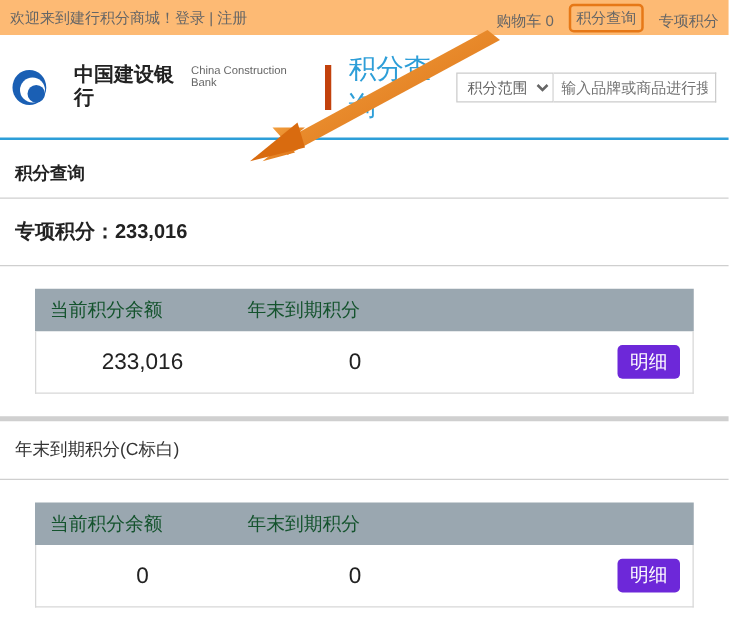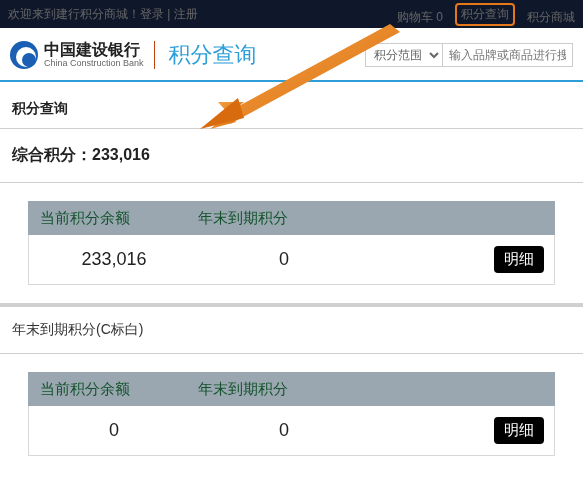--- a/index.html
+++ b/index.html
@@ -1,27 +1,27 @@
 <!DOCTYPE html>
 <html><head>
 <meta charset="utf-8">
 <style>
 * { margin: 0; padding: 0; box-sizing: border-box; font-family: "Microsoft YaHei", Arial, sans-serif; }
 body { background: #fff; width: 583px; }
-.top-bar { background: #0f172a; display: flex; align-items: center; height: 28px; font-size: 12px; color: #666; padding: 0 8px; }
+.top-bar { background: #fdba74; display: flex; align-items: center; height: 28px; font-size: 12px; color: #666; padding: 0 8px; }
 .top-bar .left { flex: 1; }
 .top-bar .right { display: flex; gap: 12px; align-items: flex-end; }
 .top-bar .right span { cursor: pointer; }
 .highlight-orange { border: 2px solid #e67817; border-radius: 4px; padding: 1px 4px; }
 .header { display: flex; align-items: center; padding: 12px 10px 10px; }
 .logo-wrap { display: flex; align-items: center; }
 .logo-icon { width: 28px; height: 28px; border-radius: 50%; background: #1a5fb4; position: relative; margin-right: 6px; }
 .logo-icon::after { content: ""; position: absolute; width: 20px; height: 20px; border-radius: 50%; background: #fff; left: 6px; top: 6px; }
 .logo-icon::before { content: ""; position: absolute; width: 14px; height: 14px; border-radius: 50%; background: #1a5fb4; left: 12px; top: 12px; z-index: 1; }
-.bank-name-wrap { display: flex; flex-direction: column; line-height: 1.1; border-right: 1px solid #c2410c; padding-right: 10px; }
+.bank-name-wrap { display: flex; flex-direction: row; line-height: 1.1; border-right: 5px solid #c2410c; padding-right: 10px; margin-left: 16px; }
 .bank-name-cn { font-size: 16px; font-weight: bold; color: #222; }
 .bank-name-en { font-size: 9px; color: #666; }
 .mall-title { font-size: 22px; color: #2d9ed8; margin-left: 14px; font-weight: 400; }
 .search-wrap { margin-left: auto; display: flex; align-items: center; }
 .scope-select { border: 1px solid #ccc; font-size: 12px; height: 24px; padding: 0 4px; color: #666; background: #fff; }
 .search-input { border: 1px solid #ccc; border-left: none; height: 24px; font-size: 12px; padding: 0 6px; width: 130px; color: #888; }
 .blue-divider { height: 2px; background: #2d9ed8; }
 .section-title-wrap { padding: 18px 12px 10px; }
 .section-title { font-size: 14px; font-weight: bold; color: #222; }
 .gray-divider { height: 1px; background: #cfcfcf; }
@@ -30,37 +30,37 @@
 .table-head { display: flex; background: #9aa7b0; height: 34px; align-items: center; }
 .table-head .th { color: #14532d; font-size: 15px; }
 .th1 { width: 170px; padding-left: 12px; }
 .th2 { width: 170px; }
 .th3 { flex: 1; }
 .table-row { display: flex; align-items: center; height: 50px; border-left: 1px solid #d8d8d8; border-right: 1px solid #d8d8d8; border-bottom: 1px solid #d8d8d8; }
 .table-row .td { font-size: 18px; color: #222; }
 .td1 { width: 170px; text-align: center; }
 .td2 { width: 170px; text-align: center; }
 .td3 { flex: 1; display: flex; justify-content: flex-end; gap: 8px; padding-right: 10px; }
-.blue-btn { background: #000000; color: #fff; border: none; font-size: 15px; padding: 4px 10px; cursor: pointer; }
+.blue-btn { background: #6d28d9; color: #fff; border: none; font-size: 15px; padding: 4px 10px; cursor: pointer; }
 .card-name-row { padding: 14px 12px; font-size: 14px; color: #333; }
 .gray-thin { height: 3px; background: #d0d0d0; margin-top: 4px; }
 .arrow-svg { position: absolute; left: 200px; top: 24px; width: 200px; height: 110px; pointer-events: none; }
 .page-wrap { position: relative; }
 </style>
 </head>
 <body>
 
 <div class="page-wrap">
 
 <div class="top-bar">
   <div class="left">欢迎来到建行积分商城！登录 | 注册</div>
   <div class="right">
     <span>购物车 0</span>
     <span class="highlight-orange">积分查询</span>
-    <span>积分商城</span>
+    <span>专项积分</span>
   </div>
 </div>
 
 <div class="header">
   <div class="logo-wrap">
     <div class="logo-icon"></div>
     <div class="bank-name-wrap">
       <div class="bank-name-cn">中国建设银行</div>
       <div class="bank-name-en">China Construction Bank</div>
     </div>
@@ -87,21 +87,21 @@
 </svg>
 
 <div class="blue-divider"></div>
 
 <div class="section-title-wrap">
   <div class="section-title">积分查询</div>
 </div>
 <div class="gray-divider"></div>
 
 <div class="total-row">
-  <span>综合积分：</span><span>233,016</span>
+  <span>专项积分：</span><span>233,016</span>
 </div>
 <div class="gray-divider"></div>
 
 <div class="table-wrap">
   <div class="table-head">
     <div class="th th1">当前积分余额</div>
     <div class="th th2">年末到期积分</div>
     <div class="th th3"></div>
   </div>
   <div class="table-row">

